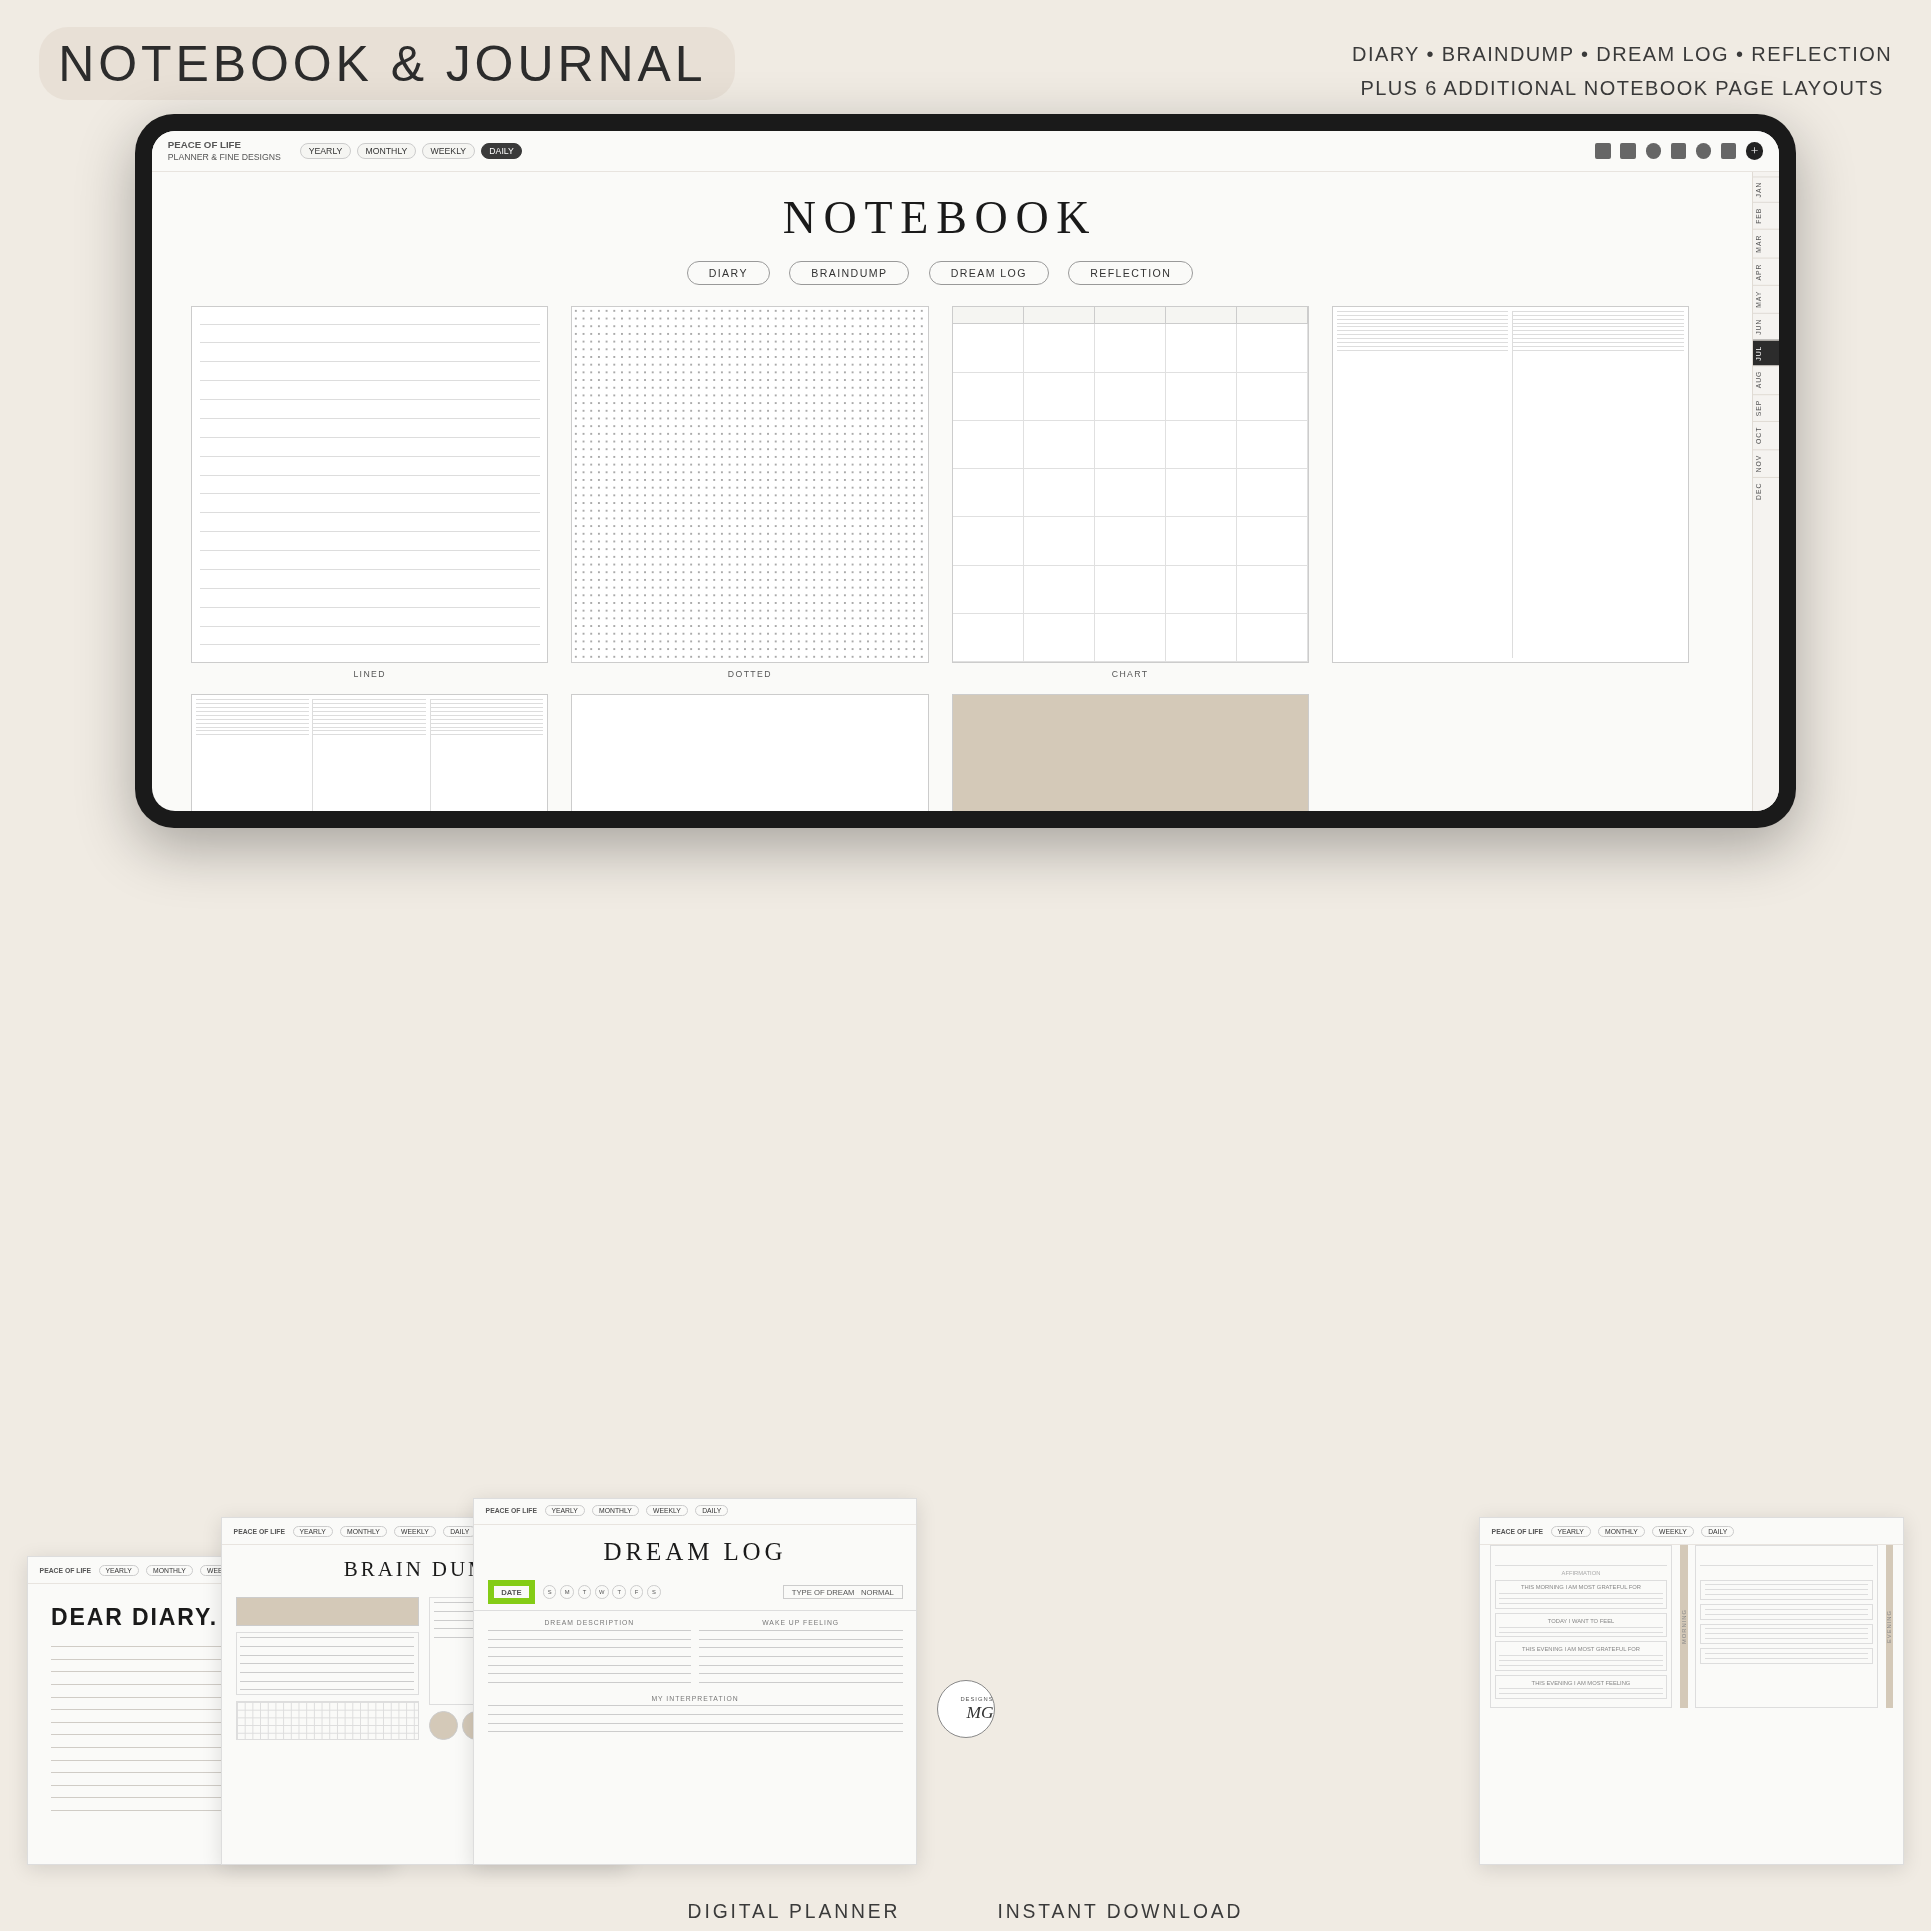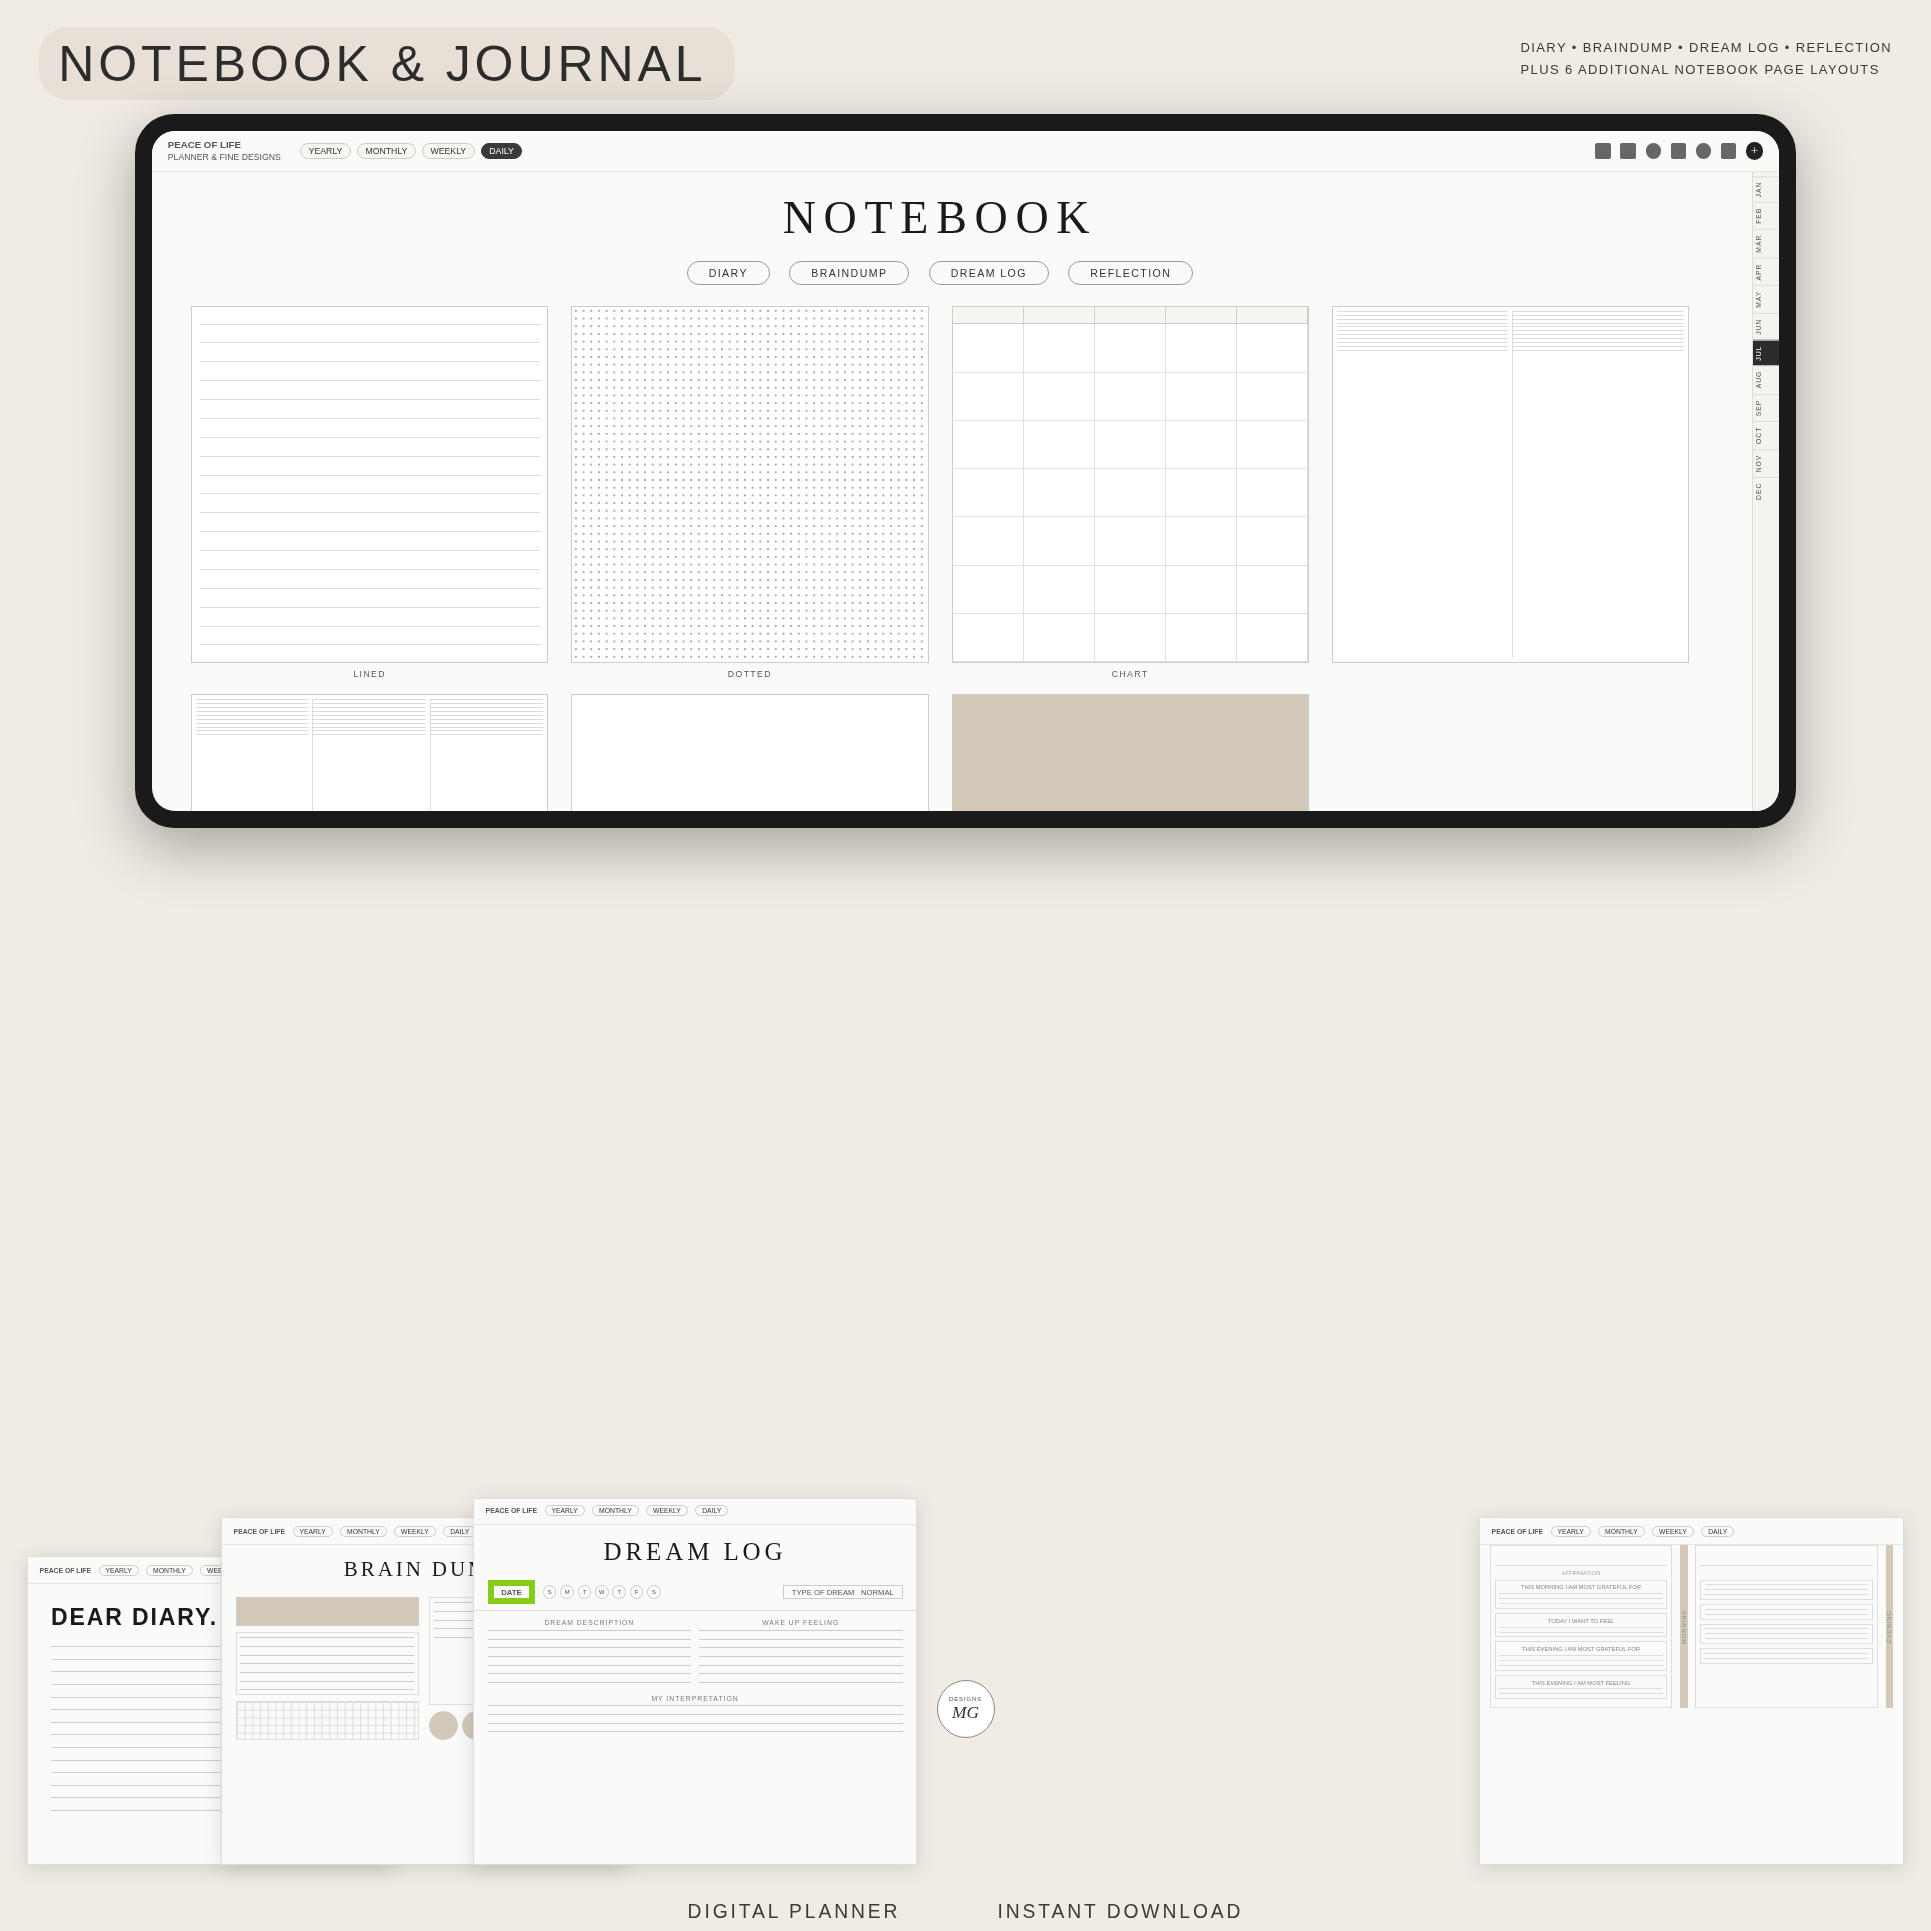--- a/index.html
+++ b/index.html
@@ -25,24 +25,24 @@
       font-size: 50px;
       font-weight: 400;
       letter-spacing: 3.9px;
       color: #2c2c2c;
       font-family: Arial, sans-serif;
       background: #e8e0d6;
       padding: 7.7px 29px 7.7px 19.3px;
       border-radius: 29px;
     }
     .header-subtitle {
-      text-align: left;
+      text-align: center;
       color: #3a3a3a;
       font-family: Arial, sans-serif;
-      font-size: 13px;
+      font-size: 20px;
       letter-spacing: 1.4px;
       line-height: 1.7;
       padding-top: 9.7px;
     }
 
     
     .tablet-container {
       position: absolute;
       top: 114px;
       left: 135px;
@@ -564,21 +564,21 @@
       bottom: 193px;
       left: 50%;
       transform: translateX(-50%);
       width: 58px;
       height: 58px;
       border-radius: 50%;
       background: #fff;
       border: 1.9px solid #888;
       display: flex;
       flex-direction: column;
-      align-items: center;
+      align-items: flex-end;
       justify-content: center;
       z-index: 10;
     }
     .logo-text {
       font-size: 5.8px;
       color: #555;
       font-family: Arial, sans-serif;
       letter-spacing: 1px;
       text-align: center;
     }

